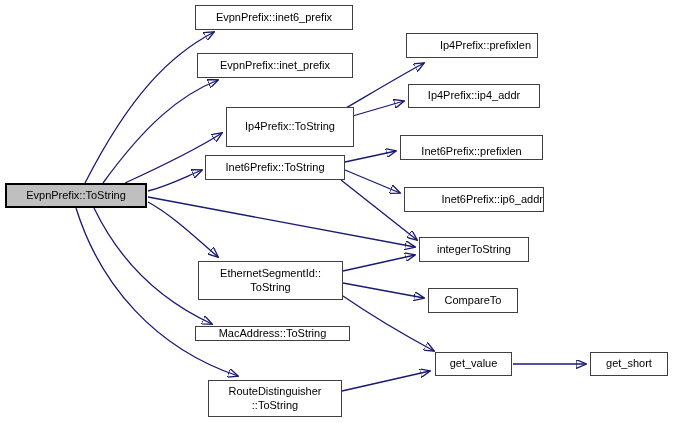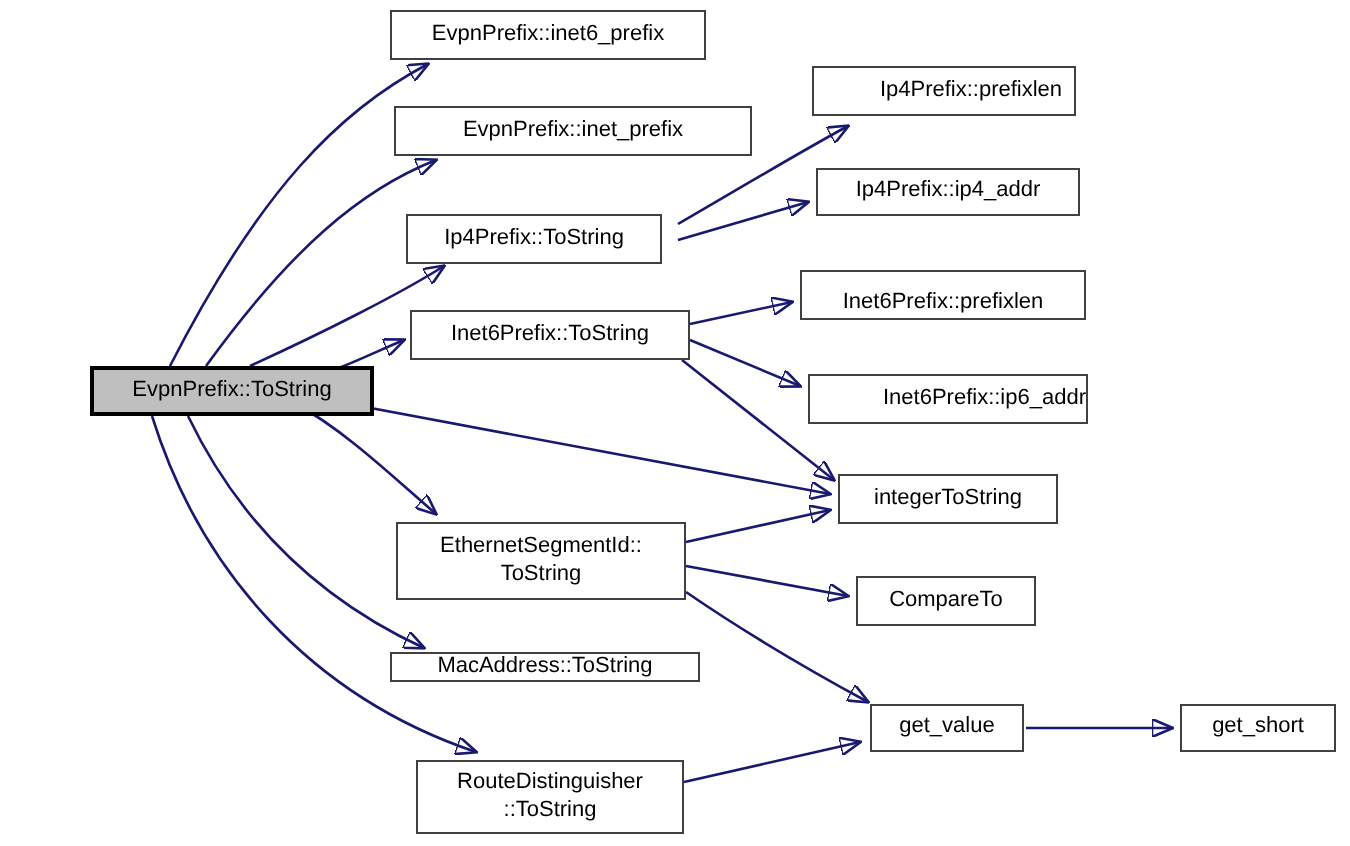--- a/index.html
+++ b/index.html
@@ -41,28 +41,27 @@
     line-height: 1.25;
     color: #000000;
     white-space: nowrap;
     text-align: center;
     cursor: pointer;
   }
   .node.highlight {
     background: #bfbfbf;
     border: 2px solid #000000;
     cursor: default;
-    margin-left: 40px;
   }
 
   
   #n-evpn-tostring   { left: 5px;   top: 183px; width: 142px; height: 25px; }
   #n-inet6-prefix    { left: 195px; top: 5px;   width: 158px; height: 25px; text-align: center; }
-  #n-inet-prefix     { left: 197px; top: 53px;  width: 179px; height: 25px; text-align: right; }
-  #n-ip4-tostring    { left: 203px; top: 107px; width: 128px; height: 25px; }
+  #n-inet-prefix     { left: 197px; top: 53px;  width: 156px; height: 25px; text-align: right; }
+  #n-ip4-tostring    { left: 226px; top: 107px; width: 128px; height: 40px; }
   #n-inet6-tostring  { left: 205px; top: 155px; width: 140px; height: 25px; }
   #n-ethseg-tostring { left: 198px; top: 261px; width: 145px; height: 39px; }
   #n-mac-tostring    { left: 195px; top: 326px; width: 155px; height: 15px; }
   #n-rd-tostring     { left: 208px; top: 380px; width: 134px; height: 37px; }
   #n-ip4-prefixlen   { left: 406px; top: 33px;  width: 132px; height: 25px; padding-left: 27px; }
   #n-ip4-addr        { left: 408px; top: 84px;  width: 132px; height: 24px; }
   #n-inet6-prefixlen { left: 400px; top: 135px; width: 143px; height: 25px; justify-content: flex-end; }
   #n-inet6-addr      { left: 404px; top: 187px; width: 140px; height: 25px; align-items: flex-end; }
   #n-integertostring { left: 419px; top: 237px; width: 110px; height: 25px; }
   #n-compareto       { left: 428px; top: 288px; width: 90px;  height: 25px; }

